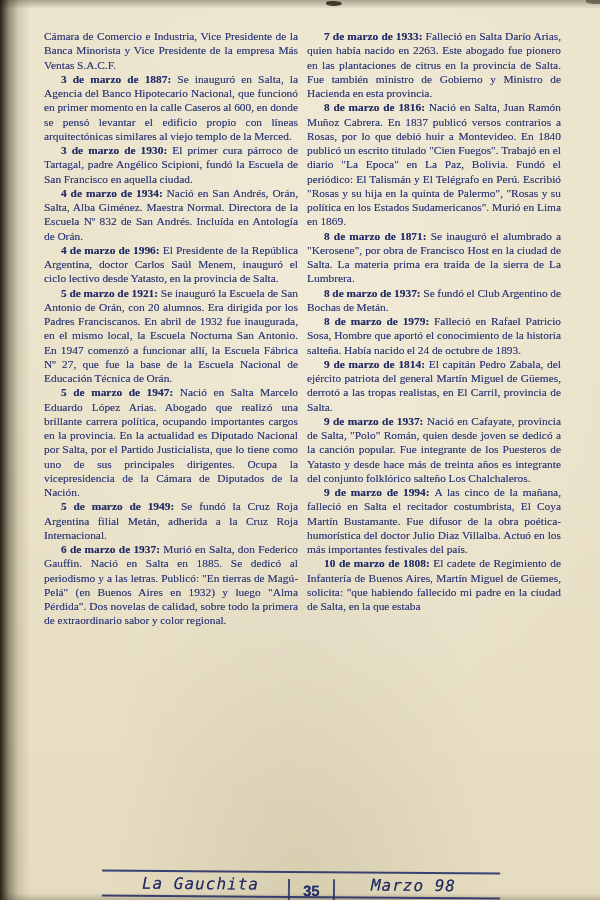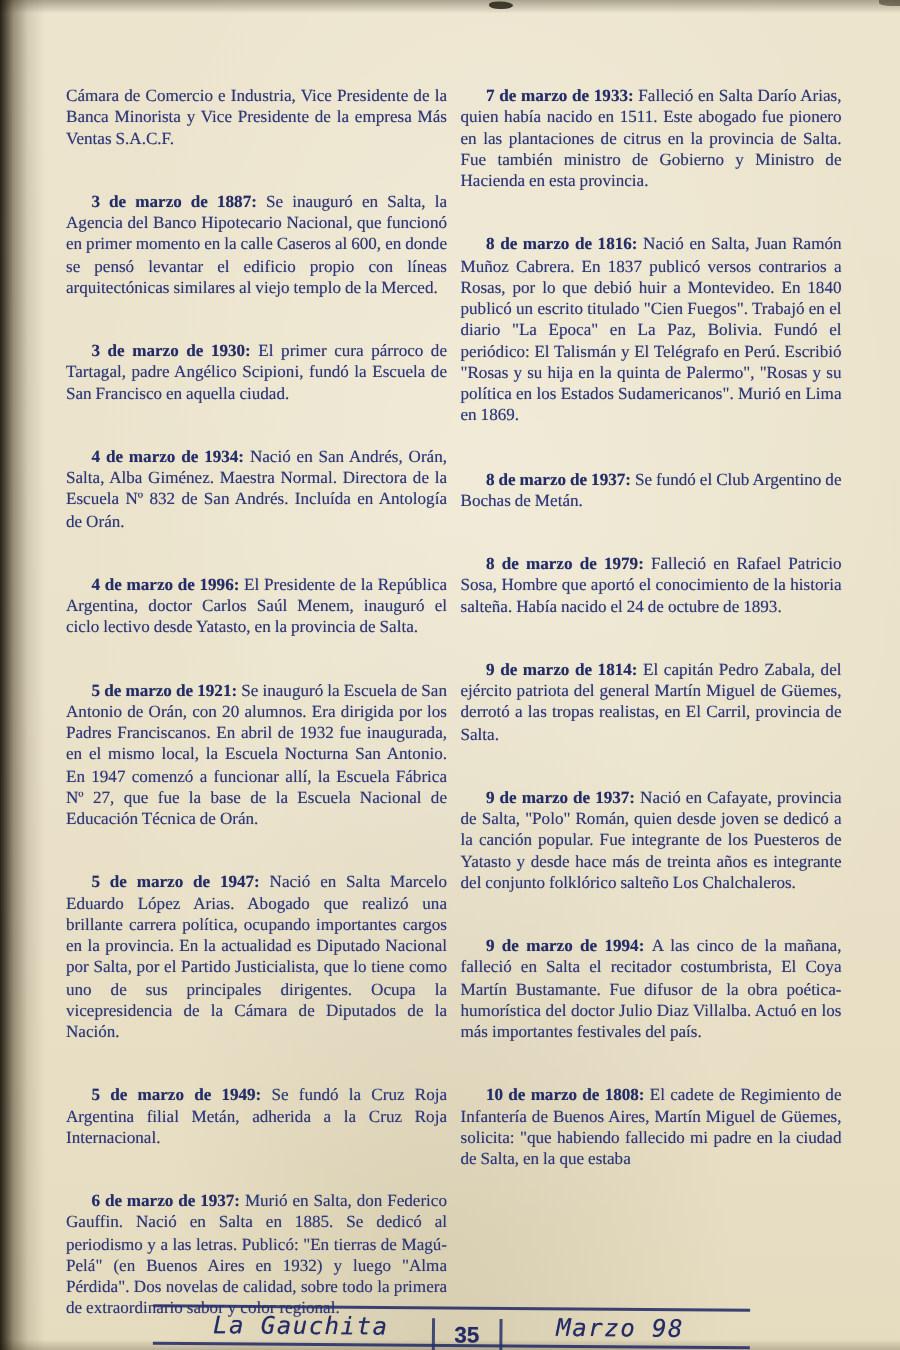--- a/index.html
+++ b/index.html
@@ -45,21 +45,20 @@
   p.entry {
     font-size:11.4px;
     line-height:14.25px;
     text-align:justify;
     text-indent:17px;
     hyphens:auto;
     -webkit-hyphens:auto;
     word-spacing:-0.2px;
     color:#2e3878;
     text-shadow:0 0 0.5px rgba(46,56,120,0.55);
-    margin-top:28px;
   }
   p.entry.continuation { text-indent:0; }
   p.entry b.entry-date { font-weight:bold; color:#232c66; }
 
   .footer-rule {
     position:absolute; left:102px; top:871px; width:398px; height:27px;
     border-top:2px solid rgba(40,49,105,0.9);
     border-bottom:2px solid rgba(40,49,105,0.9);
     display:flex; align-items:center;
     transform:rotate(0.45deg);
@@ -106,22 +105,23 @@
         <p class="entry"><b class="entry-date">3 de marzo de 1887: </b><span>Se inauguró en Salta, la Agencia del Banco Hipotecario Nacional, que funcionó en primer momento en la calle Caseros al 600, en donde se pensó levantar el edificio propio con líneas arquitectónicas similares al viejo templo de la Merced.</span></p>
         <p class="entry"><b class="entry-date">3 de marzo de 1930: </b><span>El primer cura párroco de Tartagal, padre Angélico Scipioni, fundó la Escuela de San Francisco en aquella ciudad.</span></p>
         <p class="entry"><b class="entry-date">4 de marzo de 1934: </b><span>Nació en San Andrés, Orán, Salta, Alba Giménez. Maestra Normal. Directora de la Escuela Nº 832 de San Andrés. Incluída en Antología de Orán.</span></p>
         <p class="entry"><b class="entry-date">4 de marzo de 1996: </b><span>El Presidente de la República Argentina, doctor Carlos Saúl Menem, inauguró el ciclo lectivo desde Yatasto, en la provincia de Salta.</span></p>
         <p class="entry"><b class="entry-date">5 de marzo de 1921: </b><span>Se inauguró la Escuela de San Antonio de Orán, con 20 alumnos. Era dirigida por los Padres Franciscanos. En abril de 1932 fue inaugurada, en el mismo local, la Escuela Nocturna San Antonio. En 1947 comenzó a funcionar allí, la Escuela Fábrica Nº 27, que fue la base de la Escuela Nacional de Educación Técnica de Orán.</span></p>
         <p class="entry"><b class="entry-date">5 de marzo de 1947: </b><span>Nació en Salta Marcelo Eduardo López Arias. Abogado que realizó una brillante carrera política, ocupando importantes cargos en la provincia. En la actualidad es Diputado Nacional por Salta, por el Partido Justicialista, que lo tiene como uno de sus principales dirigentes. Ocupa la vicepresidencia de la Cámara de Diputados de la Nación.</span></p>
         <p class="entry"><b class="entry-date">5 de marzo de 1949: </b><span>Se fundó la Cruz Roja Argentina filial Metán, adherida a la Cruz Roja Internacional.</span></p>
         <p class="entry"><b class="entry-date">6 de marzo de 1937: </b><span>Murió en Salta, don Federico Gauffin. Nació en Salta en 1885. Se dedicó al periodismo y a las letras. Publicó: "En tierras de Magú-Pelá" (en Buenos Aires en 1932) y luego "Alma Pérdida". Dos novelas de calidad, sobre todo la primera de extraordinario sabor y color regional.</span></p>
       </div>
     <div class="col">
-        <p class="entry"><b class="entry-date">7 de marzo de 1933: </b><span>Falleció en Salta Darío Arias, quien había nacido en 1511. Este abogado fue pionero en las plantaciones de citrus en la provincia de Salta. Fue también ministro de Gobierno y Ministro de Hacienda en esta provincia.</span></p>
+        <p class="entry"><b class="entry-date">7 de marzo de 1933: </b><span>Falleció en Salta Darío Arias, quien había nacido en 2263. Este abogado fue pionero en las plantaciones de citrus en la provincia de Salta. Fue también ministro de Gobierno y Ministro de Hacienda en esta provincia.</span></p>
         <p class="entry"><b class="entry-date">8 de marzo de 1816: </b><span>Nació en Salta, Juan Ramón Muñoz Cabrera. En 1837 publicó versos contrarios a Rosas, por lo que debió huir a Montevideo. En 1840 publicó un escrito titulado "Cien Fuegos". Trabajó en el diario "La Epoca" en La Paz, Bolivia. Fundó el periódico: El Talismán y El Telégrafo en Perú. Escribió "Rosas y su hija en la quinta de Palermo", "Rosas y su política en los Estados Sudamericanos". Murió en Lima en 1869.</span></p>
+        <p class="entry"><b class="entry-date">8 de marzo de 1871: </b><span>Se inauguró el alumbrado a "Kerosene", por obra de Francisco Host en la ciudad de Salta. La materia prima era traída de la sierra de La Lumbrera.</span></p>
         <p class="entry"><b class="entry-date">8 de marzo de 1937: </b><span>Se fundó el Club Argentino de Bochas de Metán.</span></p>
         <p class="entry"><b class="entry-date">8 de marzo de 1979: </b><span>Falleció en Rafael Patricio Sosa, Hombre que aportó el conocimiento de la historia salteña. Había nacido el 24 de octubre de 1893.</span></p>
         <p class="entry"><b class="entry-date">9 de marzo de 1814: </b><span>El capitán Pedro Zabala, del ejército patriota del general Martín Miguel de Güemes, derrotó a las tropas realistas, en El Carril, provincia de Salta.</span></p>
         <p class="entry"><b class="entry-date">9 de marzo de 1937: </b><span>Nació en Cafayate, provincia de Salta, "Polo" Román, quien desde joven se dedicó a la canción popular. Fue integrante de los Puesteros de Yatasto y desde hace más de treinta años es integrante del conjunto folklórico salteño Los Chalchaleros.</span></p>
         <p class="entry"><b class="entry-date">9 de marzo de 1994: </b><span>A las cinco de la mañana, falleció en Salta el recitador costumbrista, El Coya Martín Bustamante. Fue difusor de la obra poética-humorística del doctor Julio Diaz Villalba. Actuó en los más importantes festivales del país.</span></p>
         <p class="entry"><b class="entry-date">10 de marzo de 1808: </b><span>El cadete de Regimiento de Infantería de Buenos Aires, Martín Miguel de Güemes, solicita: "que habiendo fallecido mi padre en la ciudad de Salta, en la que estaba</span></p>
       </div>
   </div>
 </div>
 

